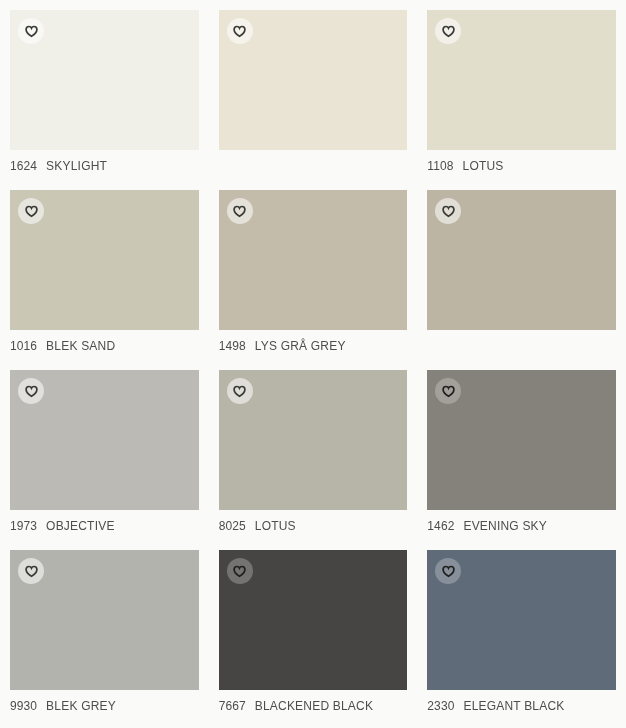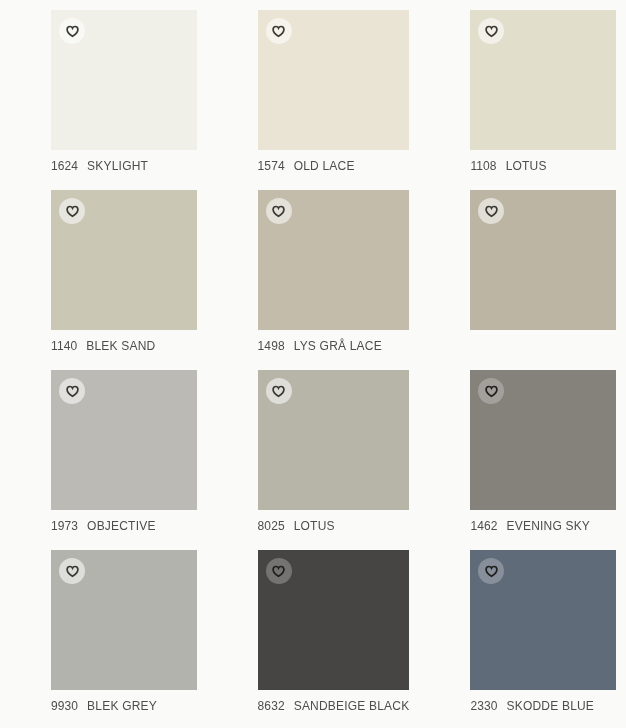--- a/index.html
+++ b/index.html
@@ -16,21 +16,20 @@
   .grid {
     width: 626px;
     display: grid;
     grid-template-columns: repeat(3, 1fr);
     grid-template-rows: repeat(4, 180px);
   }
   .cell {
     position: relative;
     box-sizing: border-box;
     padding: 10px 10px 0 10px;
-    margin-left: 41px;
   }
   .swatch {
     position: relative;
     width: 100%;
     height: 140px;
     box-sizing: border-box;
   }
   .fav-btn {
     position: absolute;
     top: 8px;
@@ -103,21 +102,20 @@
     <div class="cell">
       <div class="swatch" style="background: rgb(234, 228, 213);">
         <button class="fav-btn">
           <span class="heart-icon">
             <svg viewBox="0 0 13 13" xmlns="http://www.w3.org/2000/svg">
               <path d="M6.5 11.3 C6.5 11.3 1.1 8.1 1.1 4.55 C1.1 2.75 2.45 1.5 4.0 1.5 C5.15 1.5 6.1 2.15 6.5 3.05 C6.9 2.15 7.85 1.5 9.0 1.5 C10.55 1.5 11.9 2.75 11.9 4.55 C11.9 8.1 6.5 11.3 6.5 11.3 Z"></path>
             </svg>
           </span>
         </button>
       </div>
-      <div class="label"><span class="code">1574</span><span class="cname">OLD LACE</span></div>
     </div>
     <div class="cell">
       <div class="swatch" style="background: rgb(226, 222, 204);">
         <button class="fav-btn">
           <span class="heart-icon">
             <svg viewBox="0 0 13 13" xmlns="http://www.w3.org/2000/svg">
               <path d="M6.5 11.3 C6.5 11.3 1.1 8.1 1.1 4.55 C1.1 2.75 2.45 1.5 4.0 1.5 C5.15 1.5 6.1 2.15 6.5 3.05 C6.9 2.15 7.85 1.5 9.0 1.5 C10.55 1.5 11.9 2.75 11.9 4.55 C11.9 8.1 6.5 11.3 6.5 11.3 Z"></path>
             </svg>
           </span>
         </button>
@@ -127,33 +125,33 @@
     <div class="cell">
       <div class="swatch" style="background: rgb(203, 199, 181);">
         <button class="fav-btn">
           <span class="heart-icon">
             <svg viewBox="0 0 13 13" xmlns="http://www.w3.org/2000/svg">
               <path d="M6.5 11.3 C6.5 11.3 1.1 8.1 1.1 4.55 C1.1 2.75 2.45 1.5 4.0 1.5 C5.15 1.5 6.1 2.15 6.5 3.05 C6.9 2.15 7.85 1.5 9.0 1.5 C10.55 1.5 11.9 2.75 11.9 4.55 C11.9 8.1 6.5 11.3 6.5 11.3 Z"></path>
             </svg>
           </span>
         </button>
       </div>
-      <div class="label"><span class="code">1140</span><span class="cname">BLEK SAND</span></div>
+      <div class="label"><span class="code">1016</span><span class="cname">BLEK SAND</span></div>
     </div>
     <div class="cell">
       <div class="swatch" style="background: rgb(196, 188, 170);">
         <button class="fav-btn">
           <span class="heart-icon">
             <svg viewBox="0 0 13 13" xmlns="http://www.w3.org/2000/svg">
               <path d="M6.5 11.3 C6.5 11.3 1.1 8.1 1.1 4.55 C1.1 2.75 2.45 1.5 4.0 1.5 C5.15 1.5 6.1 2.15 6.5 3.05 C6.9 2.15 7.85 1.5 9.0 1.5 C10.55 1.5 11.9 2.75 11.9 4.55 C11.9 8.1 6.5 11.3 6.5 11.3 Z"></path>
             </svg>
           </span>
         </button>
       </div>
-      <div class="label"><span class="code">1498</span><span class="cname">LYS GRÅ LACE</span></div>
+      <div class="label"><span class="code">1498</span><span class="cname">LYS GRÅ GREY</span></div>
     </div>
     <div class="cell">
       <div class="swatch" style="background: rgb(188, 181, 163);">
         <button class="fav-btn">
           <span class="heart-icon">
             <svg viewBox="0 0 13 13" xmlns="http://www.w3.org/2000/svg">
               <path d="M6.5 11.3 C6.5 11.3 1.1 8.1 1.1 4.55 C1.1 2.75 2.45 1.5 4.0 1.5 C5.15 1.5 6.1 2.15 6.5 3.05 C6.9 2.15 7.85 1.5 9.0 1.5 C10.55 1.5 11.9 2.75 11.9 4.55 C11.9 8.1 6.5 11.3 6.5 11.3 Z"></path>
             </svg>
           </span>
         </button>
@@ -210,27 +208,27 @@
     <div class="cell">
       <div class="swatch" style="background: rgb(70, 69, 67);">
         <button class="fav-btn on-dark">
           <span class="heart-icon">
             <svg viewBox="0 0 13 13" xmlns="http://www.w3.org/2000/svg">
               <path d="M6.5 11.3 C6.5 11.3 1.1 8.1 1.1 4.55 C1.1 2.75 2.45 1.5 4.0 1.5 C5.15 1.5 6.1 2.15 6.5 3.05 C6.9 2.15 7.85 1.5 9.0 1.5 C10.55 1.5 11.9 2.75 11.9 4.55 C11.9 8.1 6.5 11.3 6.5 11.3 Z"></path>
             </svg>
           </span>
         </button>
       </div>
-      <div class="label"><span class="code">8632</span><span class="cname">SANDBEIGE BLACK</span></div>
+      <div class="label"><span class="code">7667</span><span class="cname">BLACKENED BLACK</span></div>
     </div>
     <div class="cell">
       <div class="swatch" style="background: rgb(95, 107, 120);">
         <button class="fav-btn on-dark">
           <span class="heart-icon">
             <svg viewBox="0 0 13 13" xmlns="http://www.w3.org/2000/svg">
               <path d="M6.5 11.3 C6.5 11.3 1.1 8.1 1.1 4.55 C1.1 2.75 2.45 1.5 4.0 1.5 C5.15 1.5 6.1 2.15 6.5 3.05 C6.9 2.15 7.85 1.5 9.0 1.5 C10.55 1.5 11.9 2.75 11.9 4.55 C11.9 8.1 6.5 11.3 6.5 11.3 Z"></path>
             </svg>
           </span>
         </button>
       </div>
-      <div class="label"><span class="code">2330</span><span class="cname">SKODDE BLUE</span></div>
+      <div class="label"><span class="code">2330</span><span class="cname">ELEGANT BLACK</span></div>
     </div>
   </div>
 
 </body></html>

